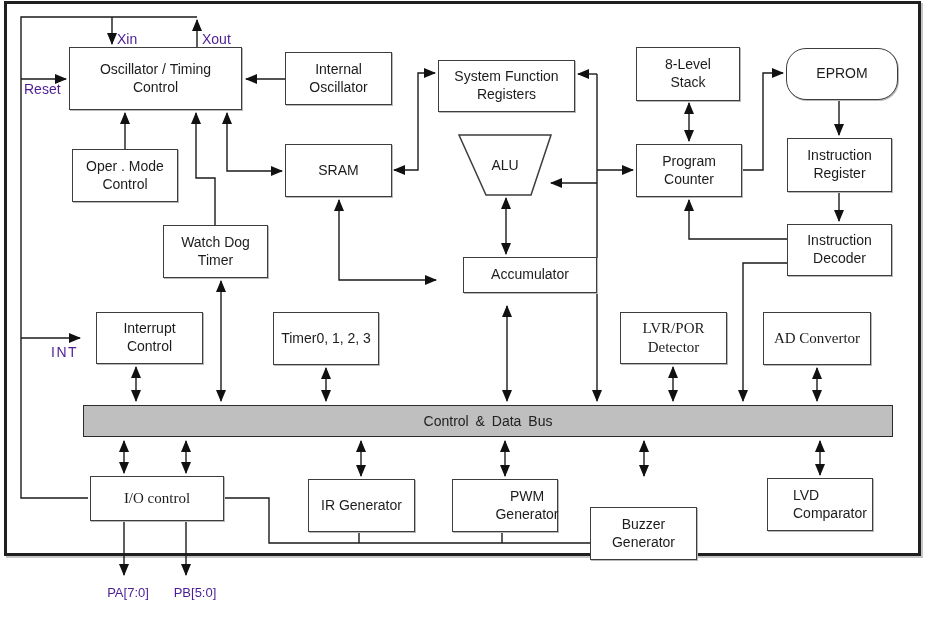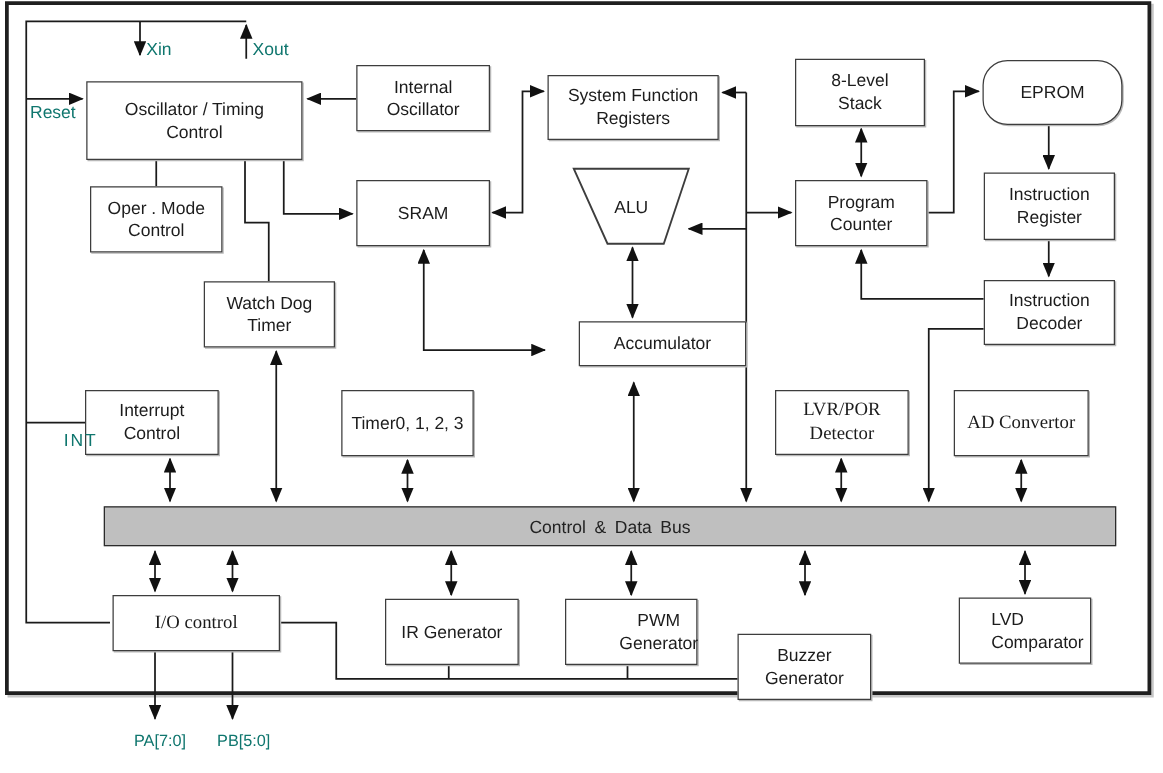--- a/index.html
+++ b/index.html
@@ -9,21 +9,21 @@
          border:3px solid #1f1f1f;box-shadow:2px 2px 0 #c6c6c6;}
   .blk{position:absolute;box-sizing:border-box;background:#ffffff;border:1.5px solid #3d3d3d;
        display:flex;align-items:center;justify-content:center;text-align:center;
        font-size:14px;line-height:1.28;color:#1c1c1c;white-space:pre-line;
        box-shadow:1px 1px 0 #b8b8b8;}
   .serif{font-family:"Liberation Serif",serif;font-size:15px;}
   .left{justify-content:flex-start;text-align:left;padding-left:25px;}
   .bus{position:absolute;left:83px;top:405px;width:810px;height:32px;box-sizing:border-box;
        background:#bfbfbf;border:1px solid #2b2b2b;display:flex;align-items:center;justify-content:center;
        font-size:14px;color:#222;word-spacing:3px;}
-  .lbl{position:absolute;font-size:14px;color:#0f766e;white-space:nowrap;}
+  .lbl{position:absolute;font-size:14px;color:#4c1d95;white-space:nowrap;}
   .pin{font-size:13px;text-align:center;width:52px;}
   .alu-lbl{position:absolute;left:459px;top:157px;width:92px;text-align:center;
            font-size:14px;color:#1c1c1c;}
   svg{position:absolute;left:0;top:0;pointer-events:none;}
   .w{fill:none;stroke:#1a1a1a;stroke-width:1.4;}
   .alu-shape{fill:#ffffff;stroke:#3d3d3d;stroke-width:1.5;}
 </style>
 </head>
 <body>
 
@@ -80,42 +80,42 @@
     <line class="w" x1="644" y1="441" x2="644" y2="476" marker-start="url(#ah)" marker-end="url(#ah)"></line>
     <line class="w" x1="820" y1="441" x2="820" y2="475" marker-start="url(#ah)" marker-end="url(#ah)"></line>
 
     <line class="w" x1="124" y1="521" x2="124" y2="575" marker-end="url(#ah)"></line>
     <line class="w" x1="186" y1="521" x2="186" y2="575" marker-end="url(#ah)"></line>
     <path class="w" d="M224,498 H269 V543 H646 V532 M359,543 V532 M502,543 V532"></path>
 
     <polygon class="alu-shape" points="459,135 551,135 531,195 486,195"></polygon>
   </svg>
 
-  <div class="blk" style="left:69px;top:47px;width:173px;height:63px;margin-top:18px;">Oscillator / Timing
+  <div class="blk" style="left:69px;top:47px;width:173px;height:63px;">Oscillator / Timing
 Control</div>
   <div class="blk" style="left:285px;top:52px;width:107px;height:53px;">Internal
 Oscillator</div>
   <div class="blk" style="left:438px;top:60px;width:137px;height:52px;">System Function
 Registers</div>
   <div class="blk" style="left:636px;top:47px;width:104px;height:54px;">8-Level
 Stack</div>
   <div class="blk" style="left:786px;top:48px;width:112px;height:52px;border-radius:20px;">EPROM</div>
   <div class="blk" style="left:72px;top:149px;width:106px;height:53px;">Oper . Mode
 Control</div>
   <div class="blk" style="left:285px;top:144px;width:107px;height:53px;">SRAM</div>
   <div class="blk" style="left:636px;top:144px;width:106px;height:53px;">Program
 Counter</div>
   <div class="blk" style="left:787px;top:138px;width:105px;height:54px;">Instruction
 Register</div>
   <div class="blk" style="left:787px;top:224px;width:105px;height:52px;">Instruction
 Decoder</div>
   <div class="blk" style="left:163px;top:225px;width:105px;height:53px;">Watch Dog
 Timer</div>
   <div class="blk" style="left:439px;top:257px;width:134px;height:36px;margin-left:24px;">Accumulator</div>
-  <div class="blk" style="left:68px;top:312px;width:107px;height:52px;">Interrupt
+  <div class="blk" style="left:96px;top:312px;width:107px;height:52px;">Interrupt
 Control</div>
   <div class="blk" style="left:273px;top:312px;width:106px;height:53px;">Timer0, 1, 2, 3</div>
   <div class="blk serif" style="left:620px;top:312px;width:107px;height:52px;">LVR/POR
 Detector</div>
   <div class="blk serif" style="left:763px;top:312px;width:108px;height:53px;">AD Convertor</div>
   <div class="blk serif" style="left:90px;top:476px;width:134px;height:45px;">I/O control</div>
   <div class="blk" style="left:308px;top:479px;width:107px;height:53px;">IR Generator</div>
   <div class="blk" style="left:452px;top:479px;width:106px;height:53px;padding-left:44px;">PWM
 Generator</div>
   <div class="blk" style="left:590px;top:507px;width:107px;height:53px;">Buzzer

